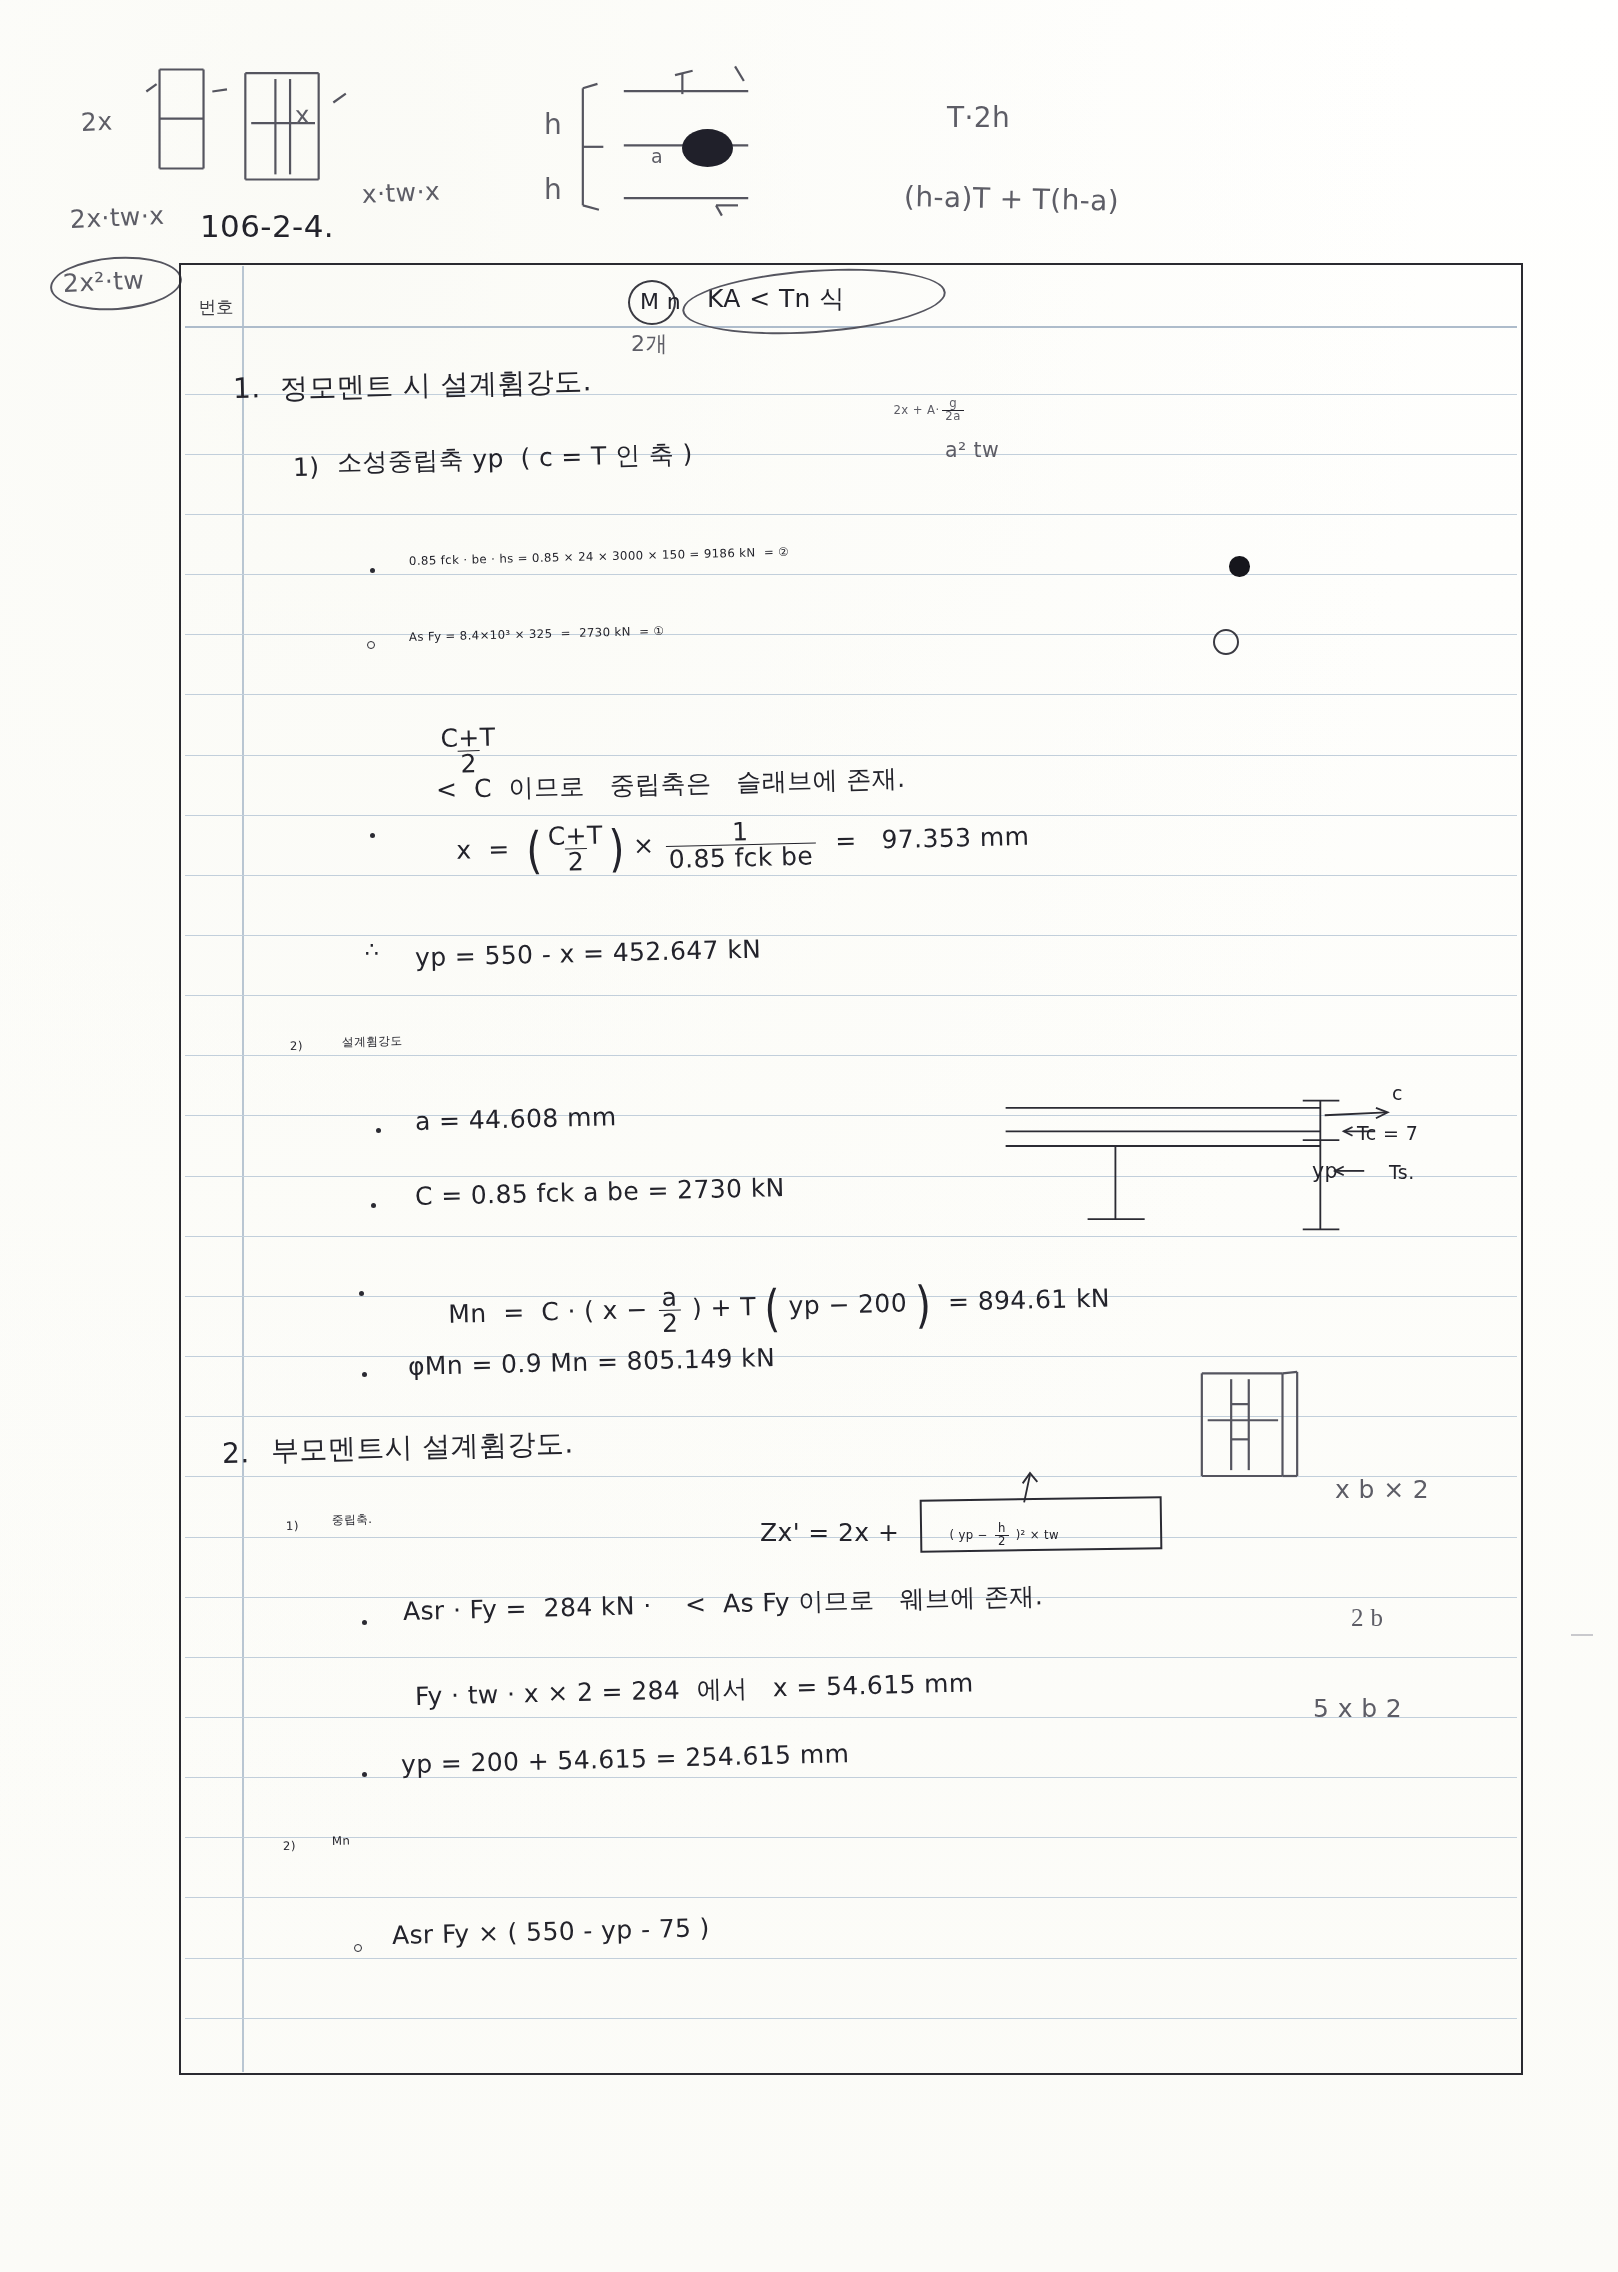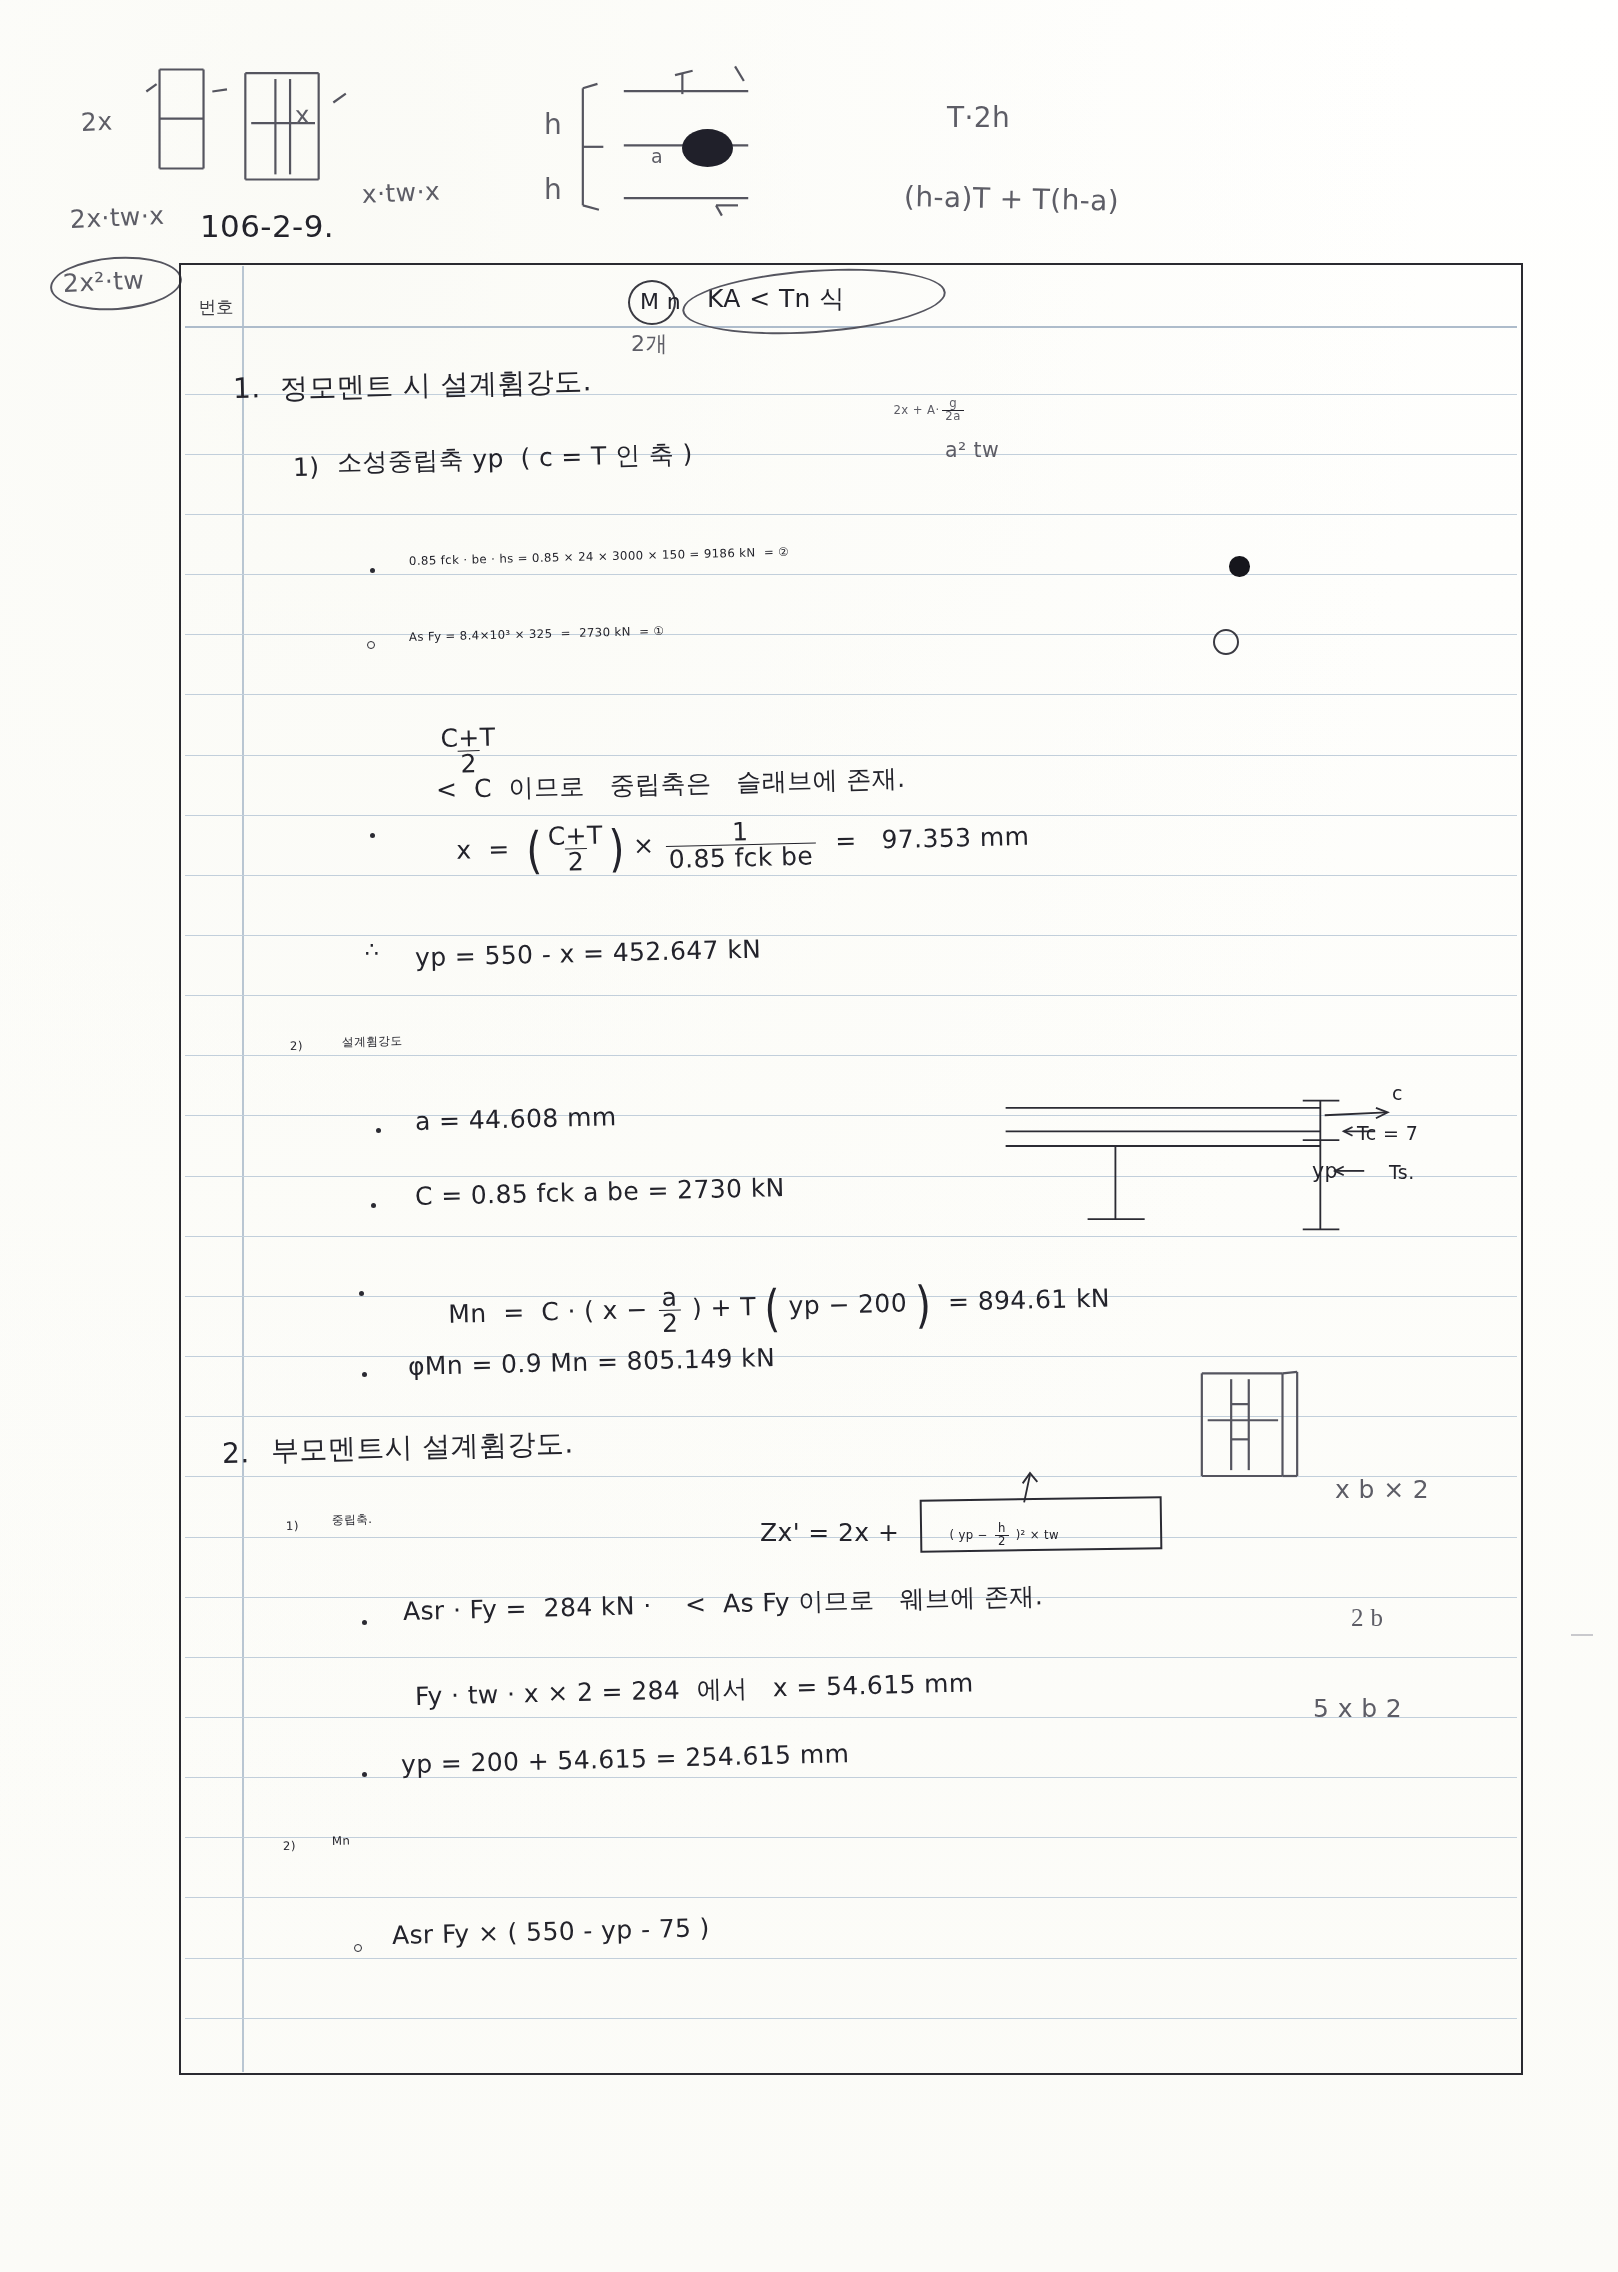--- a/index.html
+++ b/index.html
@@ -241,21 +241,21 @@
       <path d="M206 200 L236 200" stroke="#55555f" stroke-width="3" fill="none"></path>
       <path d="M206 200 L214 214" stroke="#55555f" stroke-width="3" fill="none"></path>
     </svg>
   </div>
   <div class="blob" style="left:682px; top:129px; width:51px; height:38px; background:#20202a;"></div>
   <div class="hw pencil s26" style="left:651px; top:147px;">a</div>
 
   <div class="hw pencil s38" style="left:915px; top:103px;margin-left:32px;">T·2h</div>
   <div class="hw pencil s38 slant3" style="left:904px; top:182px;">(h-a)T + T(h-a)</div>
 
-  <div class="hw ink s42" style="left:200px; top:210px;">106-2-9.</div>
+  <div class="hw ink s42" style="left:200px; top:210px;">106-2-4.</div>
 
   <div class="notebook"></div>
   <div class="margin-rule"></div>
   <div class="hdr-line"></div>
   <div class="numbox">번호</div>
 
   <div class="rules">
     <div class="rule" style="top:128px"></div>
     <div class="rule" style="top:188px"></div>
     <div class="rule" style="top:248px"></div>

